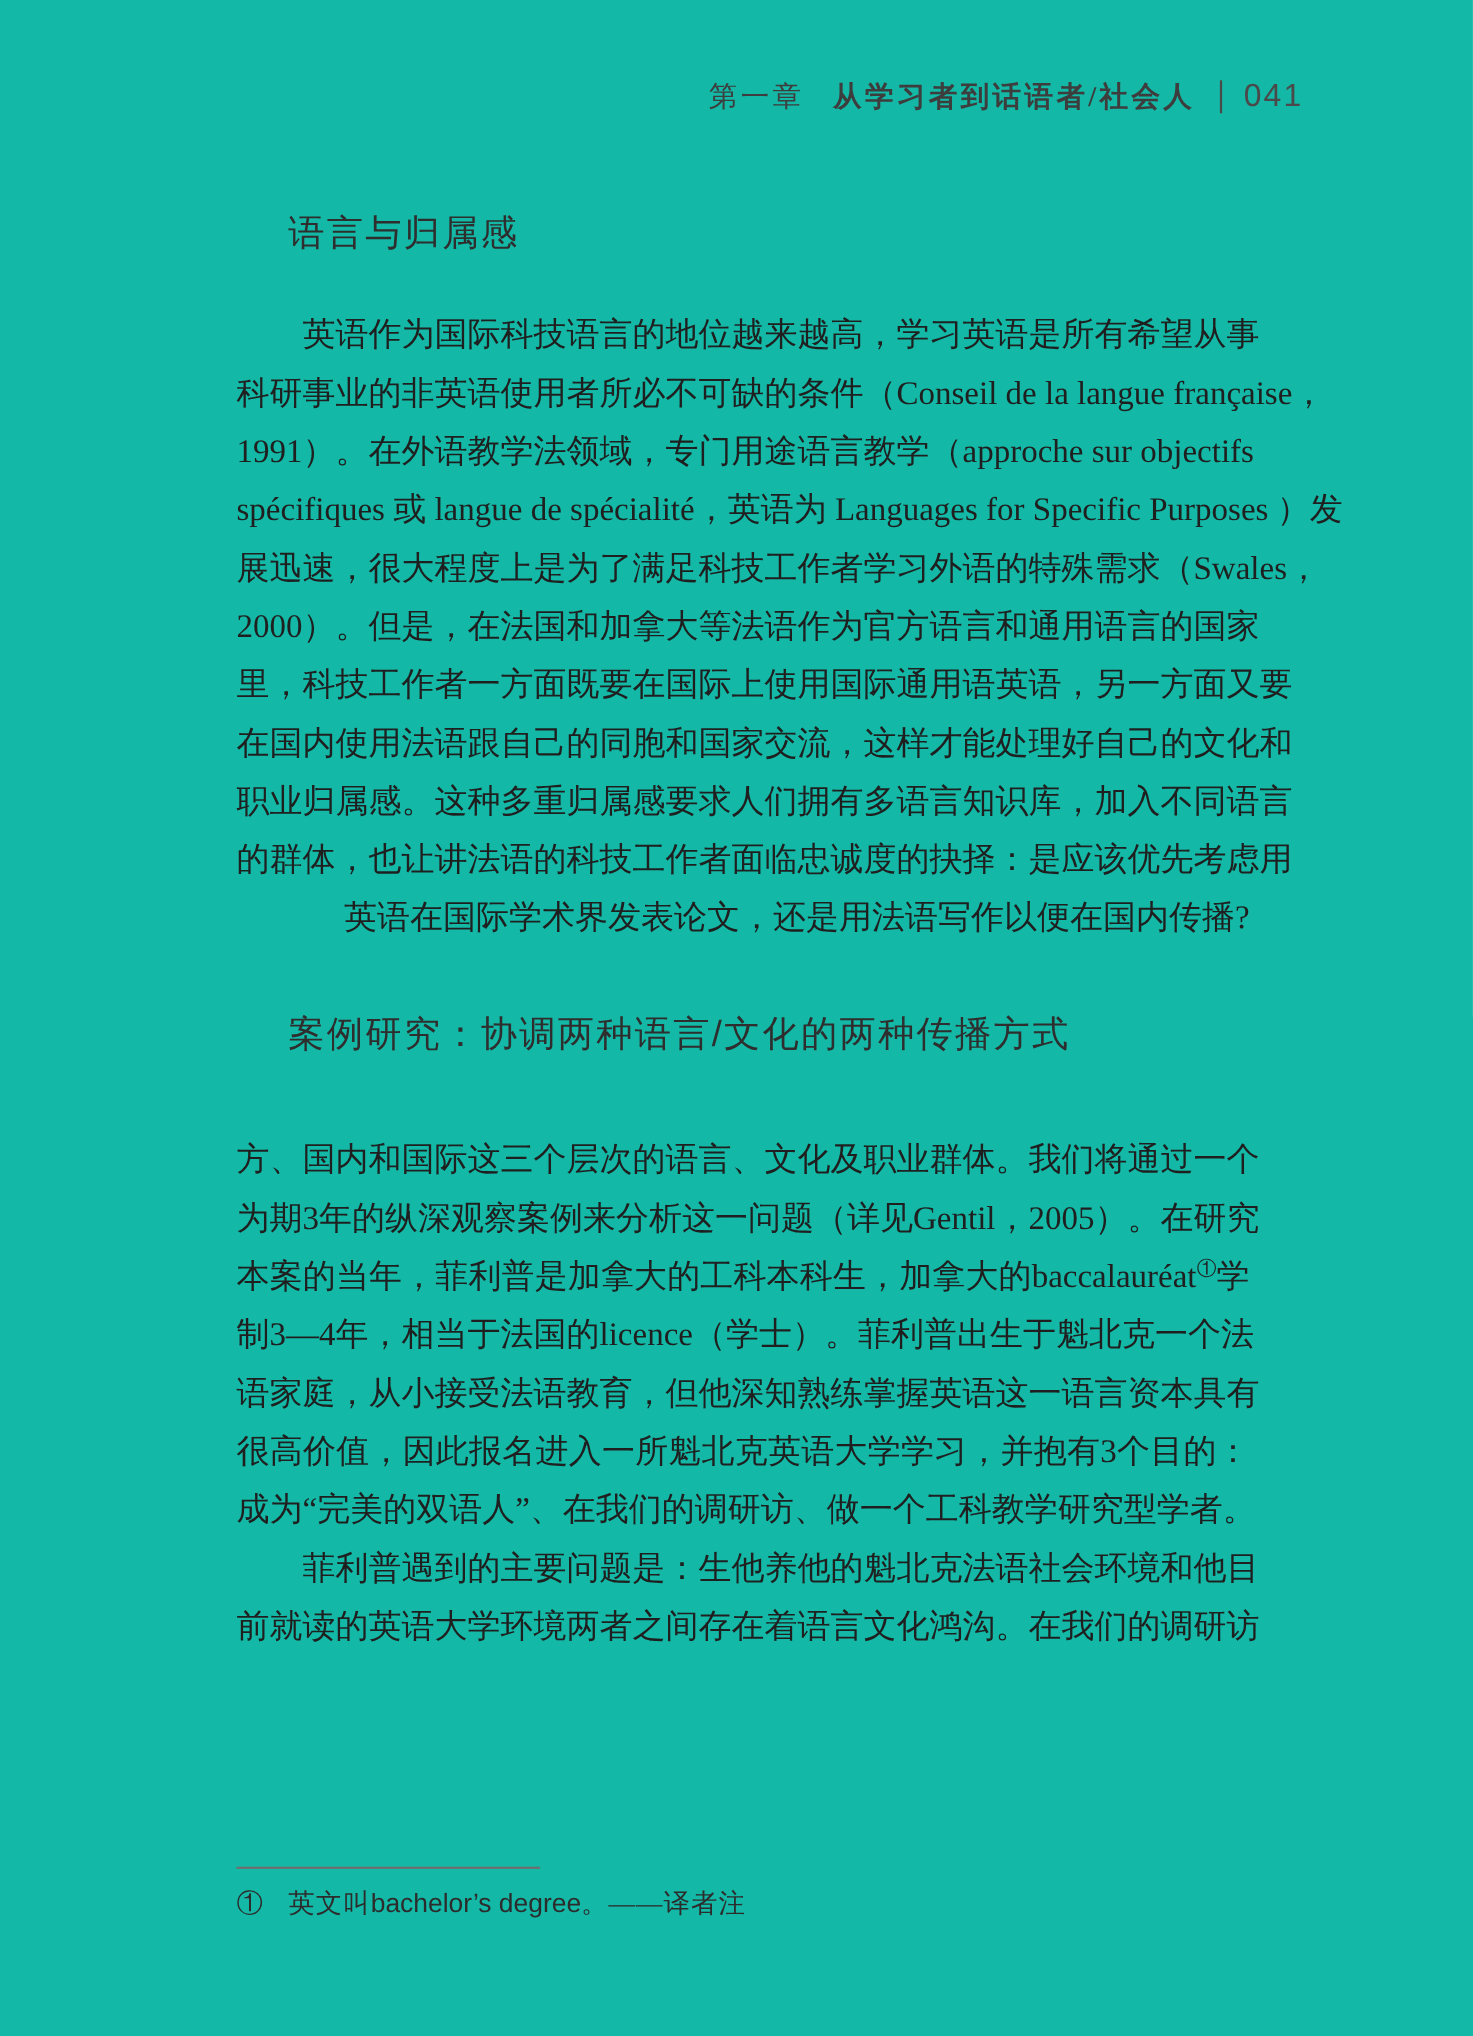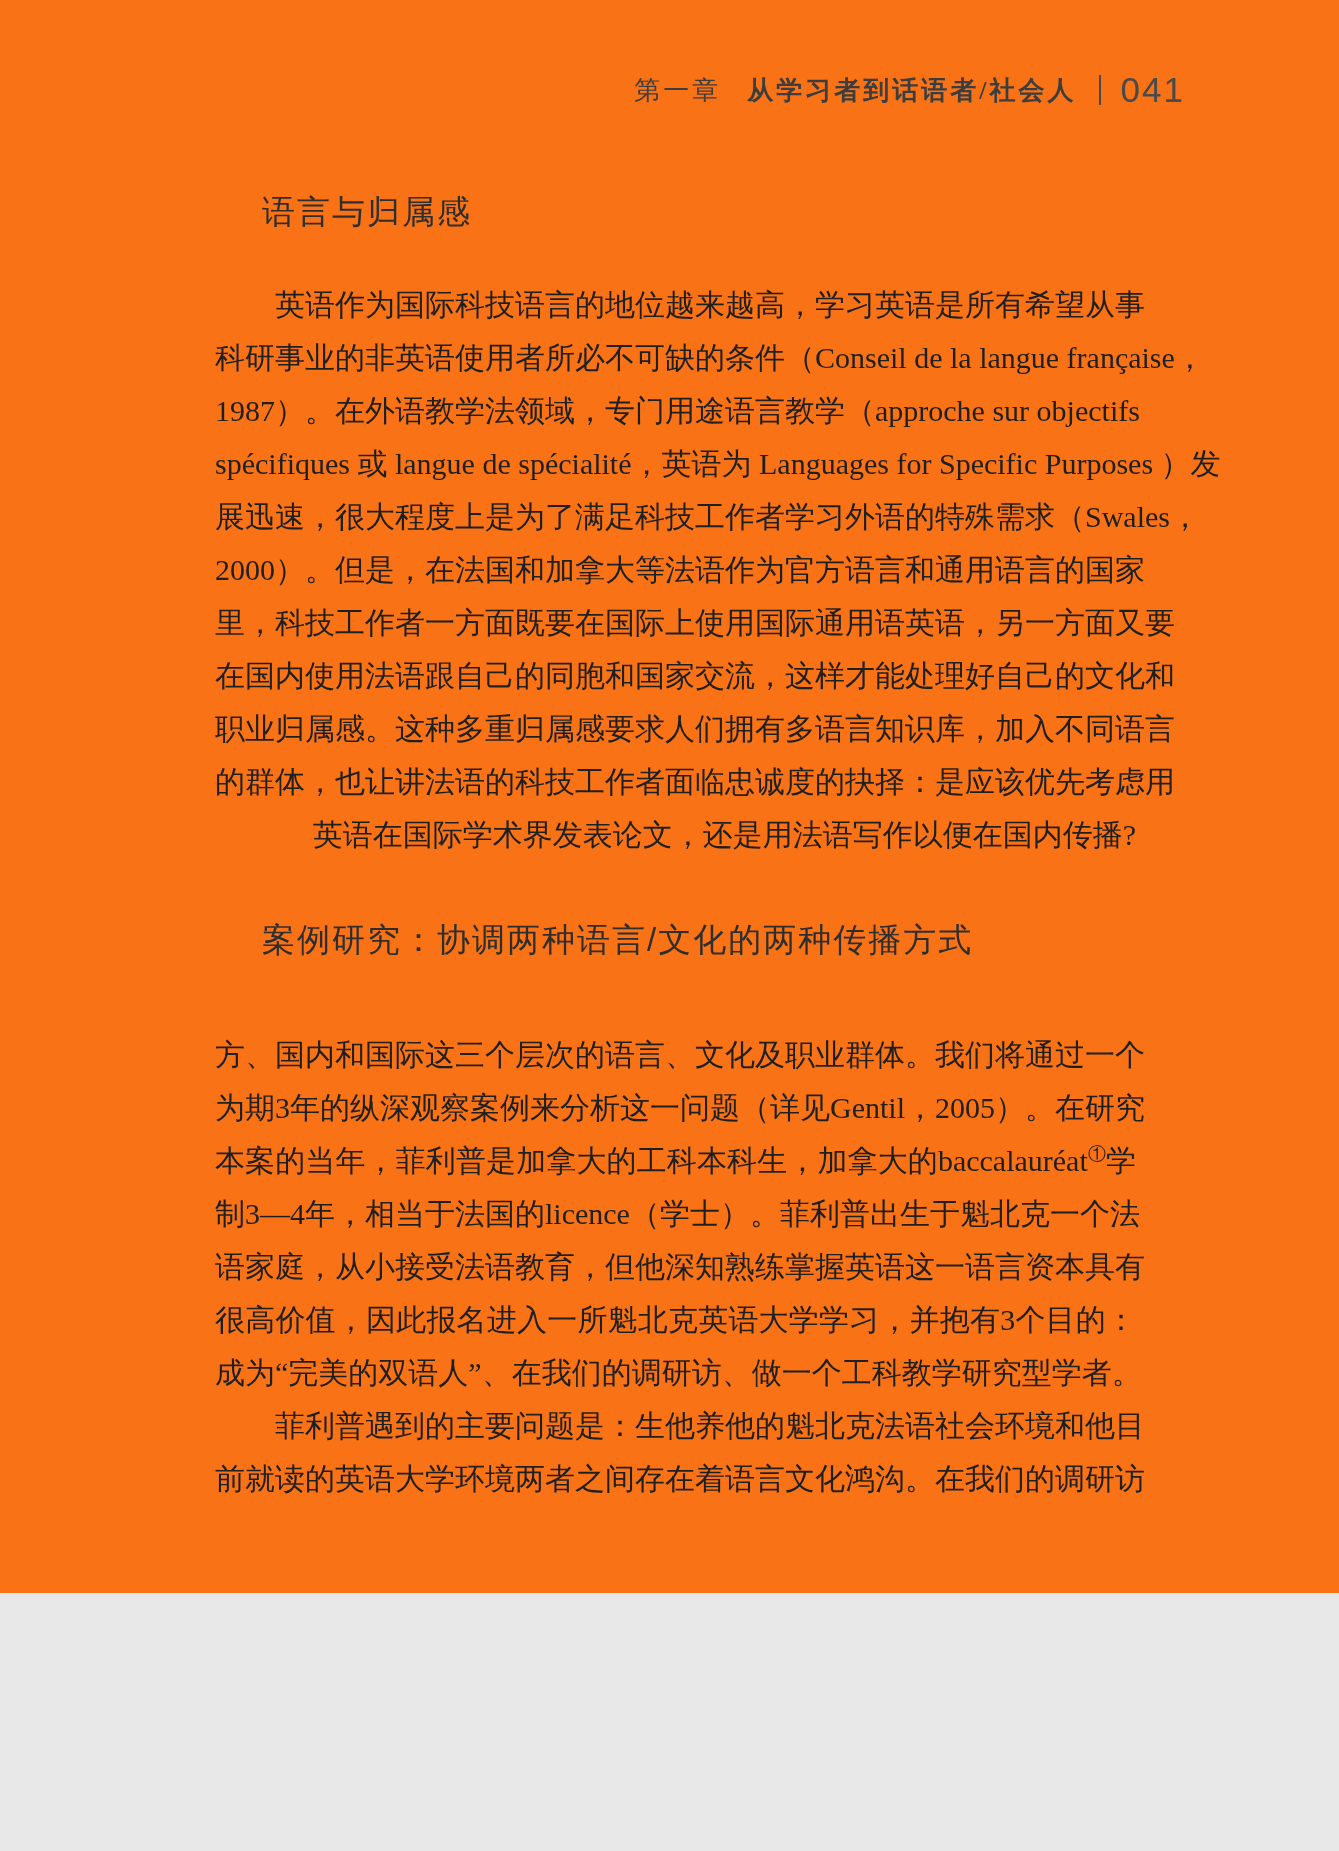--- a/index.html
+++ b/index.html
@@ -1,40 +1,40 @@
 <!DOCTYPE html>
 <html lang="zh"><head>
 <meta charset="utf-8">
 <style>
   html,body { margin:0; padding:0; background:#e8e8e8; }
   .page {
     position:relative;
-    width:1339px; height:1593px;
+    width:1339px; height:1851px;
     margin:0 auto;
-    background:#f97316;
+    background:#14b8a6;
     font-family:"Liberation Serif","DejaVu Serif",serif;
     color:#212121;
     overflow:hidden;
   }
 
   
   .header {
     position:absolute; top:70px; left:0; right:154px;
     display:flex; justify-content:flex-end; align-items:center;
     color:#3d3d3d;
   }
   .header .chapter-label { font-size:26px; letter-spacing:3px; }
   .header .chapter-title { font-size:26px; letter-spacing:3px; margin-left:26px;font-weight:bold; }
   .header .divider {
     width:2px; height:30px; background:#4a4a4a;
     margin:0 20px 0 22px;
   }
   .header .pagenum {
     font-family:"Liberation Sans","DejaVu Sans",sans-serif;
-    font-size:35px; color:#4a4a4a; letter-spacing:2px; font-weight:400;
+    font-size:29px; color:#4a4a4a; letter-spacing:2px; font-weight:400;
   }
 
   
   .sec-heading {
     position:absolute; left:262px;
     font-family:"Liberation Sans","DejaVu Sans",sans-serif;
     font-size:33px; font-weight:500; color:#2e2e2e;
     letter-spacing:2px; white-space:nowrap;
   }
   .h1 { top:190px; }
@@ -82,21 +82,21 @@
     <span class="chapter-title">从学习者到话语者/社会人</span>
     <span class="divider"></span>
     <span class="pagenum">041</span>
   </div>
 
   <div class="sec-heading h1">语言与归属感</div>
 
   <div class="textblock p1">
     <div class="bodyline first">英语作为国际科技语言的地位越来越高，学习英语是所有希望从事</div>
     <div class="bodyline">科研事业的非英语使用者所必不可缺的条件（Conseil de la langue française，</div>
-    <div class="bodyline">1987）。在外语教学法领域，专门用途语言教学（approche sur objectifs</div>
+    <div class="bodyline">1991）。在外语教学法领域，专门用途语言教学（approche sur objectifs</div>
     <div class="bodyline">spécifiques 或 langue de spécialité，英语为 Languages for Specific Purposes ）发</div>
     <div class="bodyline">展迅速，很大程度上是为了满足科技工作者学习外语的特殊需求（Swales，</div>
     <div class="bodyline">2000）。但是，在法国和加拿大等法语作为官方语言和通用语言的国家</div>
     <div class="bodyline">里，科技工作者一方面既要在国际上使用国际通用语英语，另一方面又要</div>
     <div class="bodyline">在国内使用法语跟自己的同胞和国家交流，这样才能处理好自己的文化和</div>
     <div class="bodyline">职业归属感。这种多重归属感要求人们拥有多语言知识库，加入不同语言</div>
     <div class="bodyline">的群体，也让讲法语的科技工作者面临忠诚度的抉择：是应该优先考虑用</div>
     <div class="bodyline plast">英语在国际学术界发表论文，还是用法语写作以便在国内传播?</div>
   </div>
 

